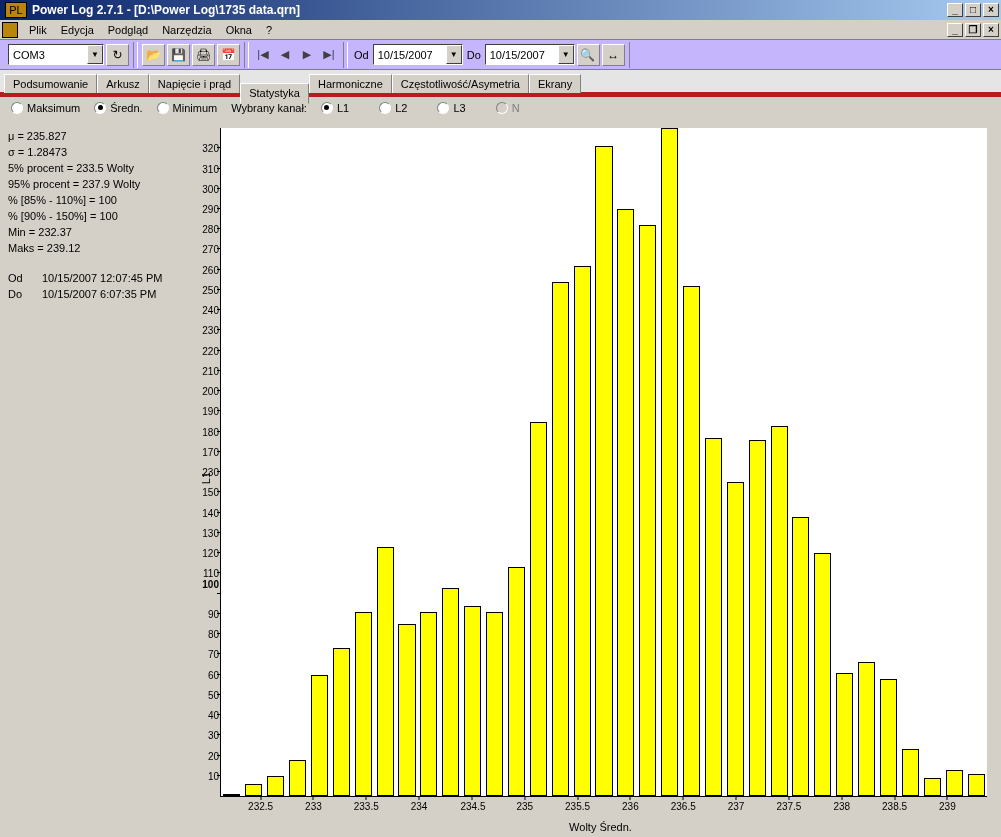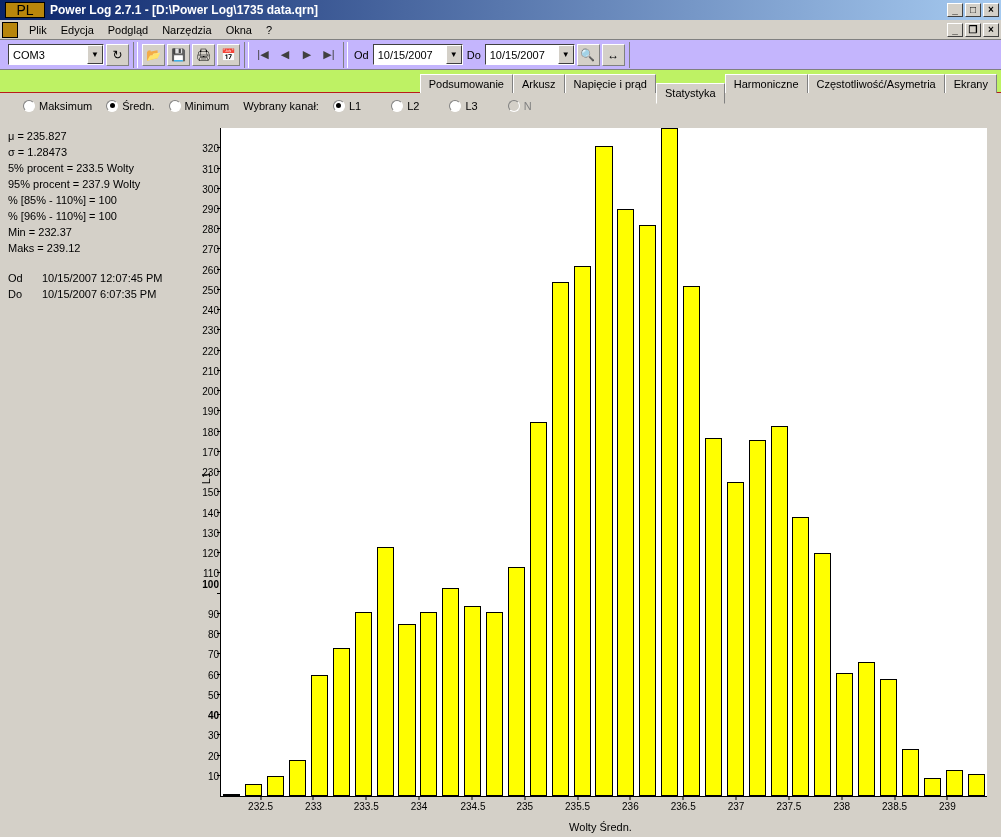--- a/index.html
+++ b/index.html
@@ -14,24 +14,24 @@
   }
   .titlebar {
     height: 20px;
     background: linear-gradient(to right, #0a246a, #a6caf0);
     color: #fff;
     display: flex;
     align-items: center;
     padding: 0 2px;
   }
   .titlebar .app-icon {
-    width: 40px; height: 16px;
+    width: 22px; height: 16px;
     margin: 0 3px;
     display: inline-flex; align-items:center; justify-content:center;
-    background:#b8860b; border:1px solid #000; font-size:14px; color:#000;
+    background:#b8860b; border:1px solid #000; font-size:11px; color:#000;
   }
   .titlebar .title-text {
     font-size: 12px;
     font-weight: bold;
     flex: 1;
     padding-left: 2px;
     white-space: nowrap; overflow:hidden;
   }
   .winbtns { display:flex; gap:2px; }
   .winbtn {
@@ -99,43 +99,42 @@
   .navbtn {
     width:20px; height:22px;
     display:flex; align-items:center; justify-content:center;
     color:#404040; font-size:11px;
   }
   .toolbar label.fld { padding:0 2px; }
   .tabstrip {
     height: 22px;
     display:flex; align-items:flex-end;
     padding: 0 4px;
-    background:#bef264;
-    justify-content:flex-end;
+    background:#e5e5e5;
   }
   .tab {
     padding: 3px 8px;
     background:#d4d0c8;
     border:1px solid; border-color:#fff #808080 #808080 #fff;
     border-bottom:none;
     margin-right:0px;
     position:relative; top:1px;
     cursor:default;
   }
   .tab.active {
     background:#d4d0c8;
     z-index:2;
     padding-bottom:4px;
     top:12px;
     border-bottom:1px solid #d4d0c8;
   }
   .subpanel {
-    border-top:1px solid #b91c1c;
-    background:#d4d0c8;
-    padding: 4px 23px;
+    border-top:5px solid #b91c1c;
+    background:#d4d0c8;
+    padding: 4px 11px;
     display:flex; align-items:center;
     gap: 14px;
     height:26px;
   }
   .radio-group { display:flex; align-items:center; gap:14px; }
   .radio-item {
     display:flex; align-items:center; gap:4px;
   }
   .radio {
     width:12px; height:12px; border-radius:50%;
@@ -332,21 +331,21 @@
   </div>
 </div>
 
 <div class="content">
   <div class="stats-pane">
     <div class="row">μ = 235.827</div>
     <div class="row">σ = 1.28473</div>
     <div class="row">5% procent = 233.5 Wolty</div>
     <div class="row">95% procent = 237.9 Wolty</div>
     <div class="row">% [85% - 110%] = 100</div>
-    <div class="row">% [96% - 110%] = 100</div>
+    <div class="row">% [90% - 150%] = 100</div>
     <div class="row">Min = 232.37</div>
     <div class="row">Maks = 239.12</div>
     <div style="height:14px"></div>
     <div class="trow">
       <span class="lbl">Od</span>
       <span>10/15/2007 12:07:45 PM</span>
     </div>
     <div class="trow">
       <span class="lbl">Do</span>
       <span>10/15/2007 6:07:35 PM</span>
@@ -393,21 +392,21 @@
           <div class="bar" style="left: 702.75px; width: 17.0709px; height: 18.2182px;"></div>
           <div class="bar" style="left: 724.636px; width: 17.0709px; height: 26.3152px;"></div>
           <div class="bar" style="left: 746.522px; width: 17.0709px; height: 22.2667px;"></div>
         </div>
     <div class="ytick" style="bottom: 20.2424px;">10</div>
         <div class="ytick-line" style="bottom: 20.2424px;"></div>
         <div class="ytick" style="bottom: 40.4848px;">20</div>
         <div class="ytick-line" style="bottom: 40.4848px;"></div>
         <div class="ytick" style="bottom: 60.7273px;">30</div>
         <div class="ytick-line" style="bottom: 60.7273px;"></div>
-        <div class="ytick" style="bottom: 80.9697px; font-weight: bold;">40</div>
+        <div class="ytick" style="bottom: 80.9697px;">40</div>
         <div class="ytick-line" style="bottom: 80.9697px;"></div>
         <div class="ytick" style="bottom: 101.212px;">50</div>
         <div class="ytick-line" style="bottom: 101.212px;"></div>
         <div class="ytick" style="bottom: 121.455px;">60</div>
         <div class="ytick-line" style="bottom: 121.455px;"></div>
         <div class="ytick" style="bottom: 141.697px;">70</div>
         <div class="ytick-line" style="bottom: 141.697px;"></div>
         <div class="ytick" style="bottom: 161.939px;">80</div>
         <div class="ytick-line" style="bottom: 161.939px;"></div>
         <div class="ytick" style="bottom: 182.182px;">90</div>

